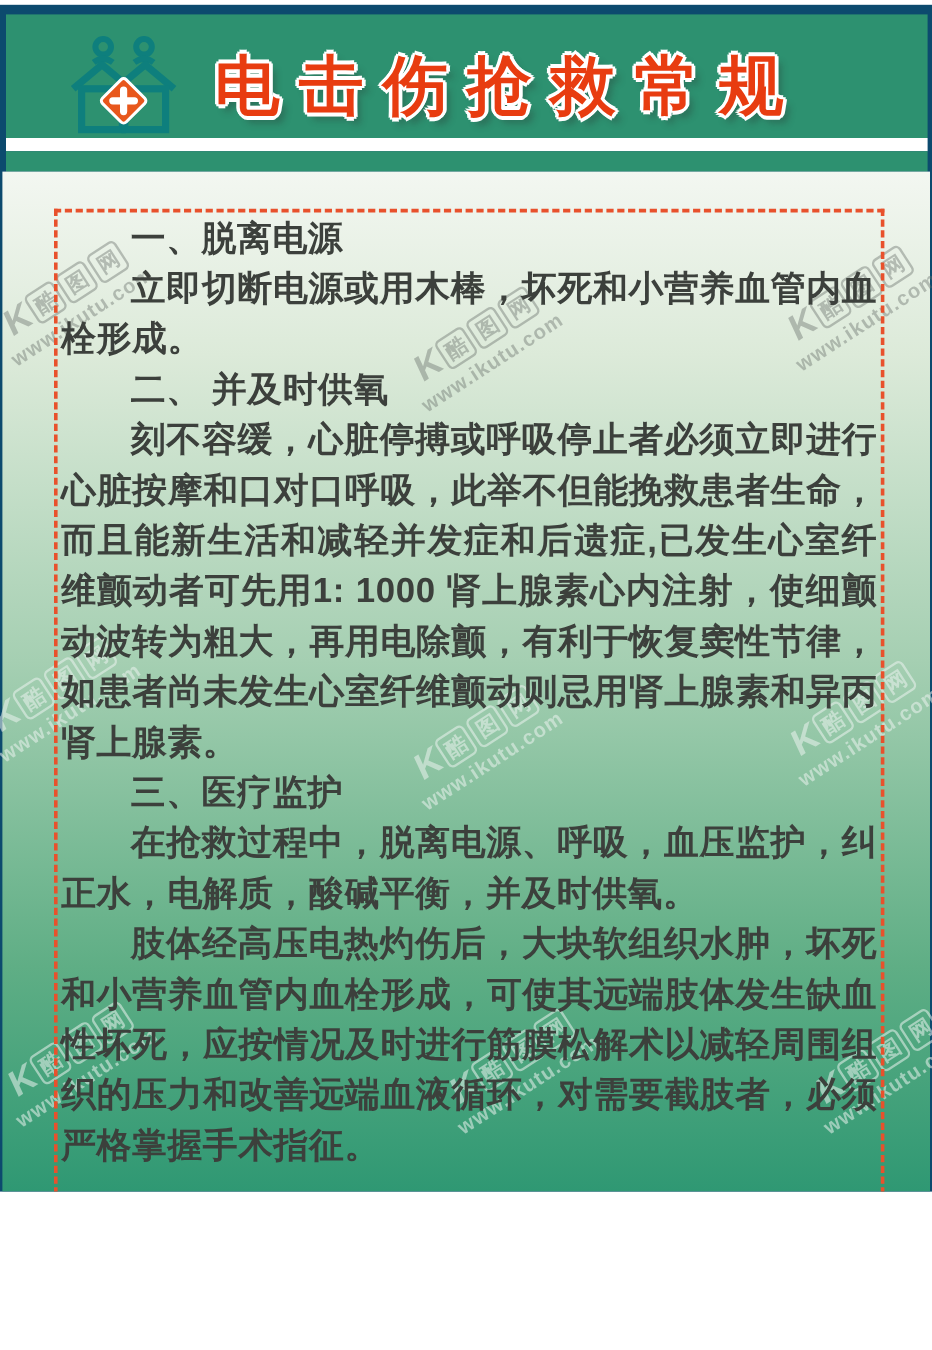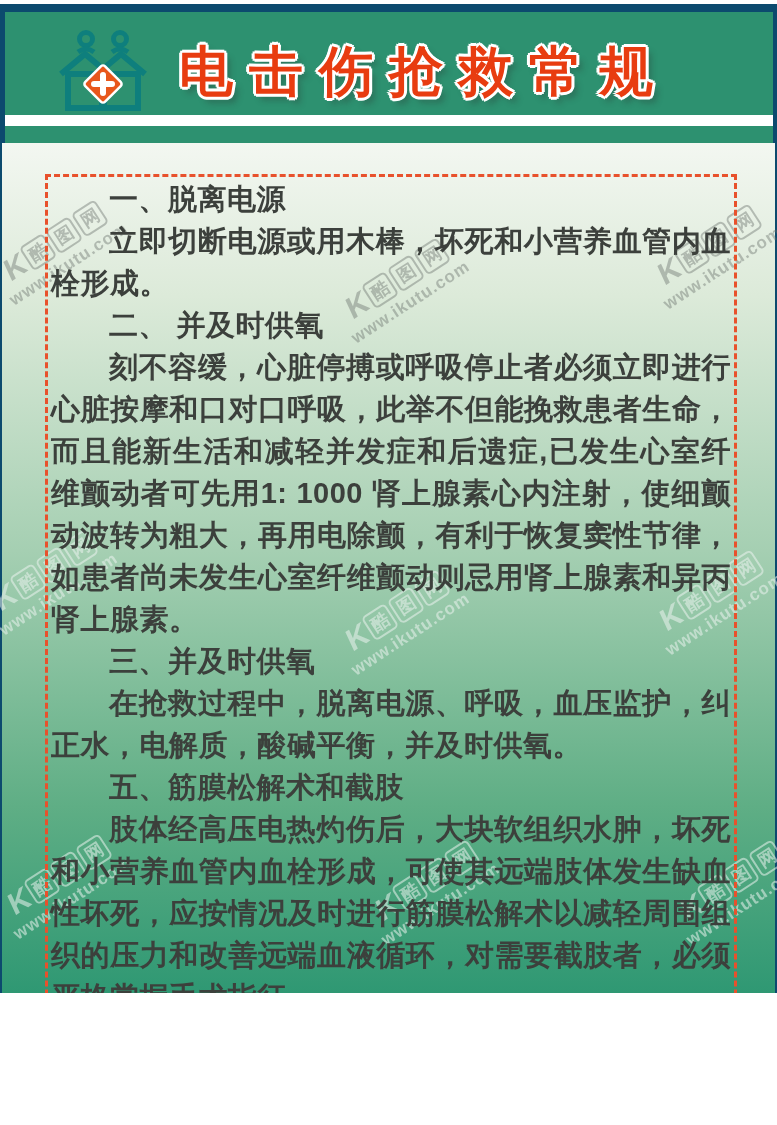--- a/index.html
+++ b/index.html
@@ -212,21 +212,20 @@
           </div>
           <div class="wm-url">www.ikutu.com</div>
         </div>
       </div>
     <div class="content-box">
       <div id="sections">
           <p class="section-heading">一、脱离电源</p>
           <p class="section-body">立即切断电源或用木棒，坏死和小营养血管内血栓形成。</p>
           <p class="section-heading">二、 并及时供氧</p>
           <p class="section-body">刻不容缓，心脏停搏或呼吸停止者必须立即进行心脏按摩和口对口呼吸，此举不但能挽救患者生命，而且能新生活和减轻并发症和后遗症,已发生心室纤维颤动者可先用1: 1000 肾上腺素心内注射，使细颤动波转为粗大，再用电除颤，有利于恢复窦性节律，如患者尚未发生心室纤维颤动则忌用肾上腺素和异丙肾上腺素。</p>
-          <p class="section-heading">三、并及时供氧</p>
+          <p class="section-heading">三、医疗监护</p>
           <p class="section-body">在抢救过程中，脱离电源、呼吸，血压监护，纠正水，电解质，酸碱平衡，并及时供氧。</p>
-          <p class="section-heading">五、筋膜松解术和截肢</p>
           <p class="section-body">肢体经高压电热灼伤后，大块软组织水肿，坏死和小营养血管内血栓形成，可使其远端肢体发生缺血性坏死，应按情况及时进行筋膜松解术以减轻周围组织的压力和改善远端血液循环，对需要截肢者，必须严格掌握手术指征。</p>
         </div>
     </div>
   </div>
 
 </div>
 
 </body></html>

